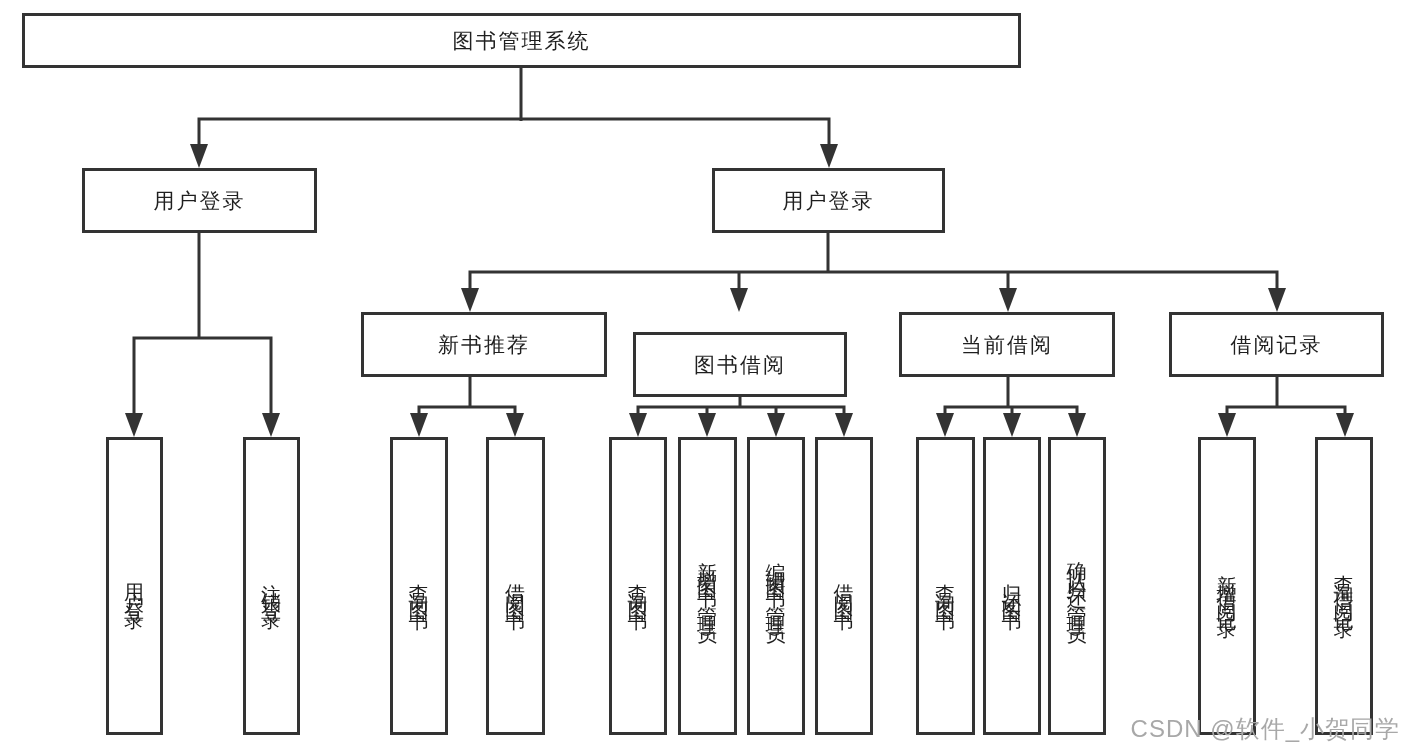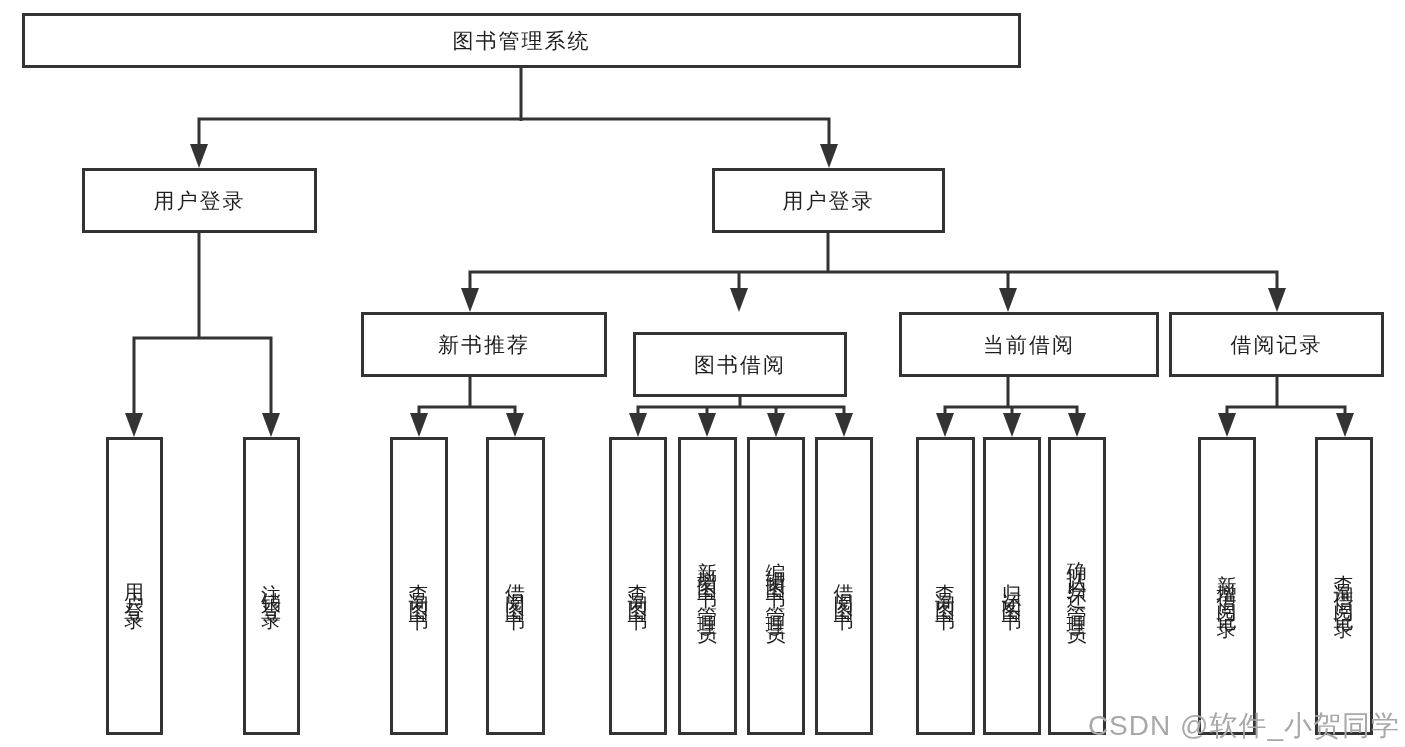--- a/index.html
+++ b/index.html
@@ -14,21 +14,21 @@
     position:absolute;box-sizing:border-box;border:3px solid var(--line,#333);
     background:#fff;display:flex;align-items:center;justify-content:center;
     color:var(--text,#1f1f1f);
   }
   .h-node{font-size:21px;letter-spacing:2px;}
   .v-node .vtext{
     writing-mode:vertical-rl;text-orientation:mixed;
     font-size:20px;letter-spacing:9px;line-height:1;white-space:nowrap;
   }
   .watermark{
-    position:absolute;right:5px;bottom:2px;font-size:28px;
+    position:absolute;right:5px;bottom:2px;font-size:24px;
     color:var(--wm,#a8a8a8);letter-spacing:1px;z-index:5;
   }
 </style>
 </head>
 <body>
 
 <div class="canvas" style="--line: #333333; --text: #1f1f1f; --bg: #ffffff; --wm: #a8a8a8;">
 
   <svg class="connectors" viewBox="0 0 1405 747" aria-hidden="true">
 
@@ -76,21 +76,21 @@
   <div class="node h-node" style="left:712px;top:168px;width:233px;height:65px;">
     <span>用户登录</span>
   </div>
 
   <div class="node h-node" style="left:361px;top:312px;width:246px;height:65px;">
     <span>新书推荐</span>
   </div>
   <div class="node h-node" style="left:633px;top:332px;width:214px;height:65px;">
     <span>图书借阅</span>
   </div>
-  <div class="node h-node" style="left:899px;top:312px;width:260px;height:65px;">
+  <div class="node h-node" style="left:899px;top:312px;width:216px;height:65px;">
     <span>当前借阅</span>
   </div>
   <div class="node h-node" style="left:1169px;top:312px;width:215px;height:65px;">
     <span>借阅记录</span>
   </div>
 
   <div class="node v-node" style="left:106px;top:437px;width:57px;height:298px;">
     <span class="vtext">用户登录</span>
   </div>
   <div class="node v-node" style="left:243px;top:437px;width:57px;height:298px;">

